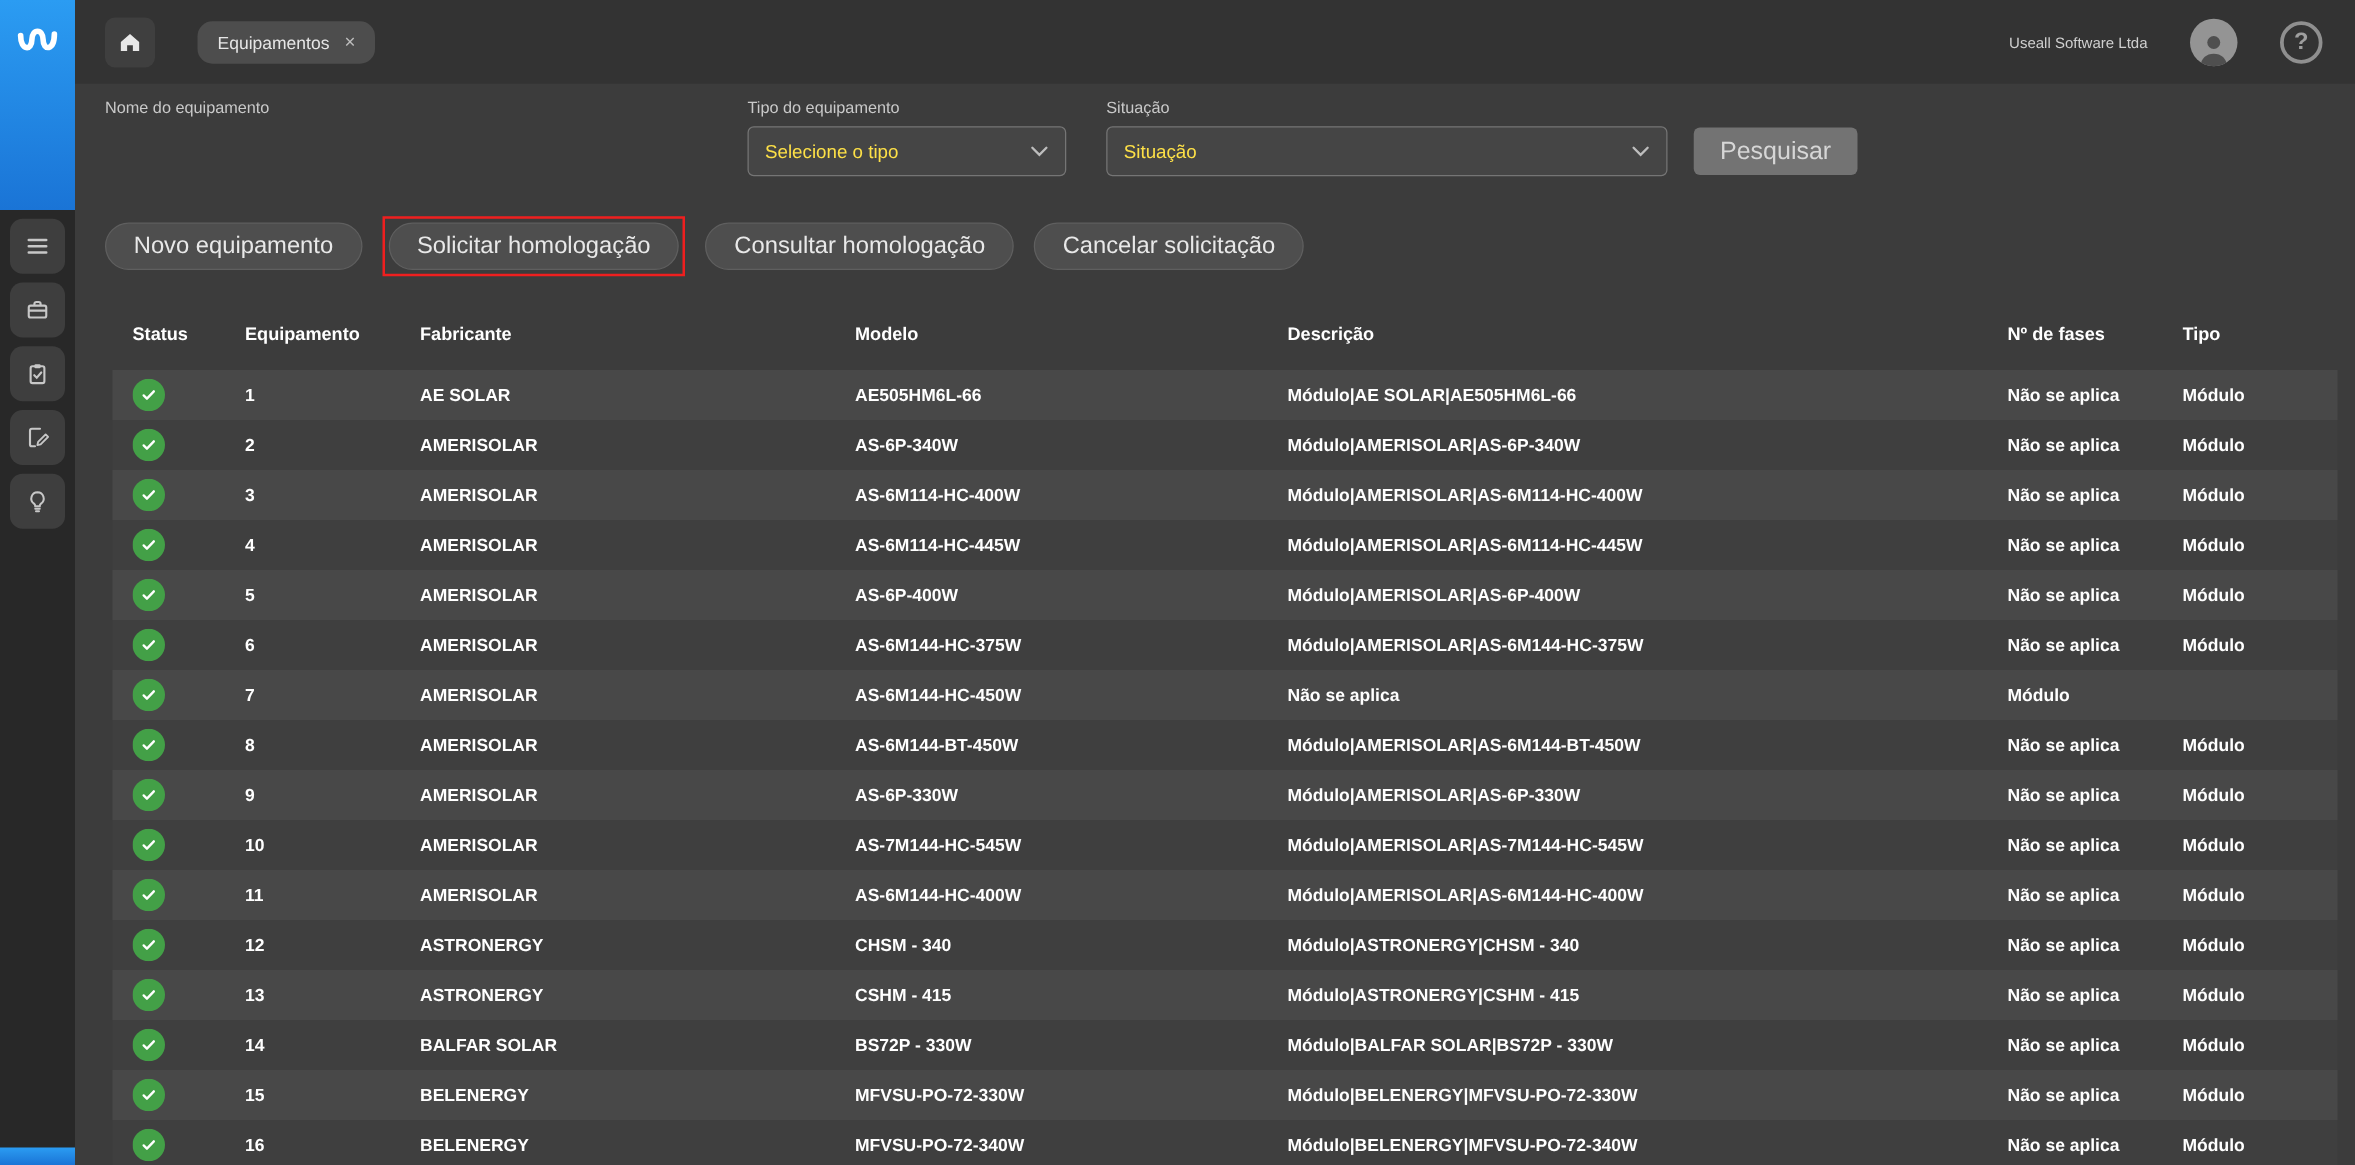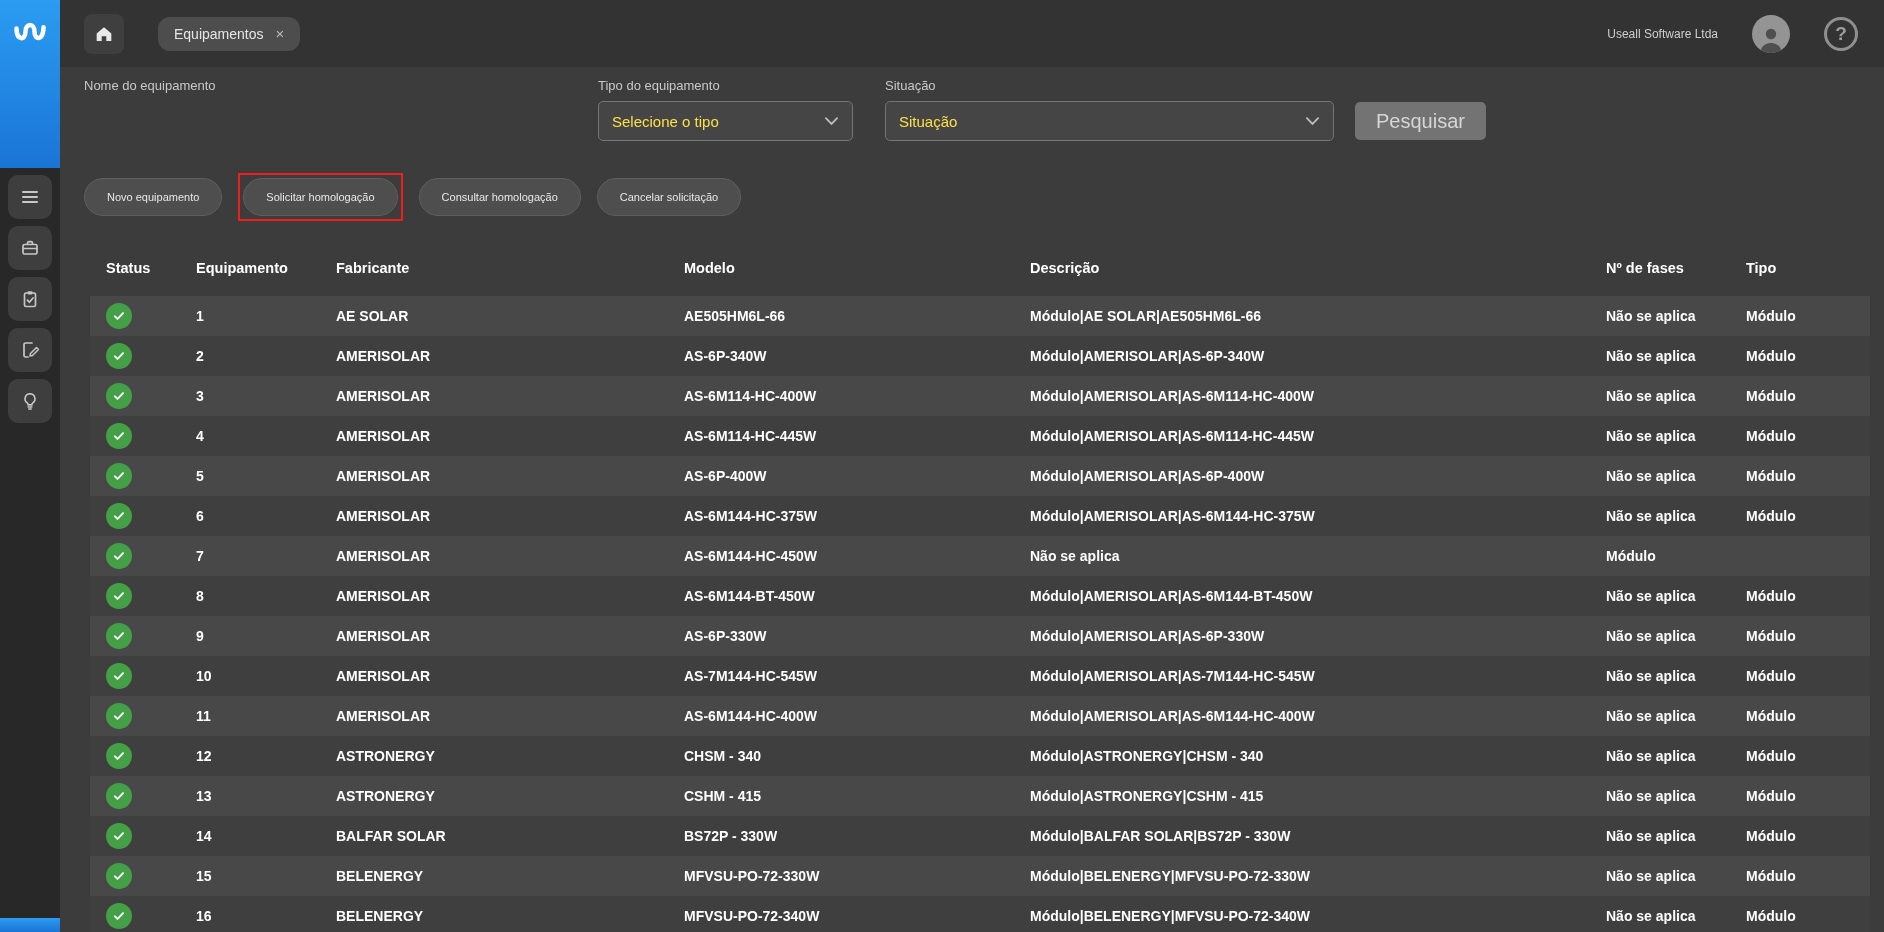--- a/index.html
+++ b/index.html
@@ -39,21 +39,21 @@
   .control::placeholder { color: #9b9b9b; }
   .select { justify-content: space-between; cursor: pointer; }
   .select .ph { color: #fde047; }
   .f-nome { width: 480px; }
   .f-tipo { width: 255px; margin-left: 34px; }
   .f-situacao { width: 449px; margin-left: 32px; }
   .pesquisar { margin-left: 21px; align-self: flex-end; margin-bottom: 1px; height: 38px; padding: 0 21px; background: #737373; border: none; border-radius: 5px; color: #d6d6d6; font-size: 20px; cursor: pointer; }
 
   
   .actions { display: flex; align-items: center; gap: 16px; padding: 32px 0 0 24px; }
-  .abtn { height: 38px; border-radius: 19px; background: #4e4e4e; border: 1px solid #5f5f5f; color: #e8e8e8; font-size: 11px; padding: 0 22px; cursor: pointer; white-space: nowrap; }
+  .abtn { height: 38px; border-radius: 19px; background: #4e4e4e; border: 1px solid #5f5f5f; color: #e8e8e8; font-size: 19px; padding: 0 22px; cursor: pointer; white-space: nowrap; }
   .red-wrap { display: inline-block; border: 2px solid #ef1f1f; padding: 3px; line-height: 0; }
 
   
   .table { margin: 19px 14px 0 30px; }
   .thead, .trow { display: grid; grid-template-columns: 90px 140px 348px 346px 576px 140px 1fr; align-items: center; padding-left: 16px; }
   .thead { height: 56px; color: #ffffff; font-weight: bold; font-size: 14.5px; }
   .trow { height: 40px; color: #ffffff; font-weight: bold; font-size: 14px; cursor: pointer; }
   .tbody .trow:nth-child(odd) { background: #484848; }
   .tbody .trow:nth-child(even) { background: #3f3f3f; }
   .cell { overflow: hidden; white-space: nowrap; text-overflow: ellipsis; padding-right: 10px; }

